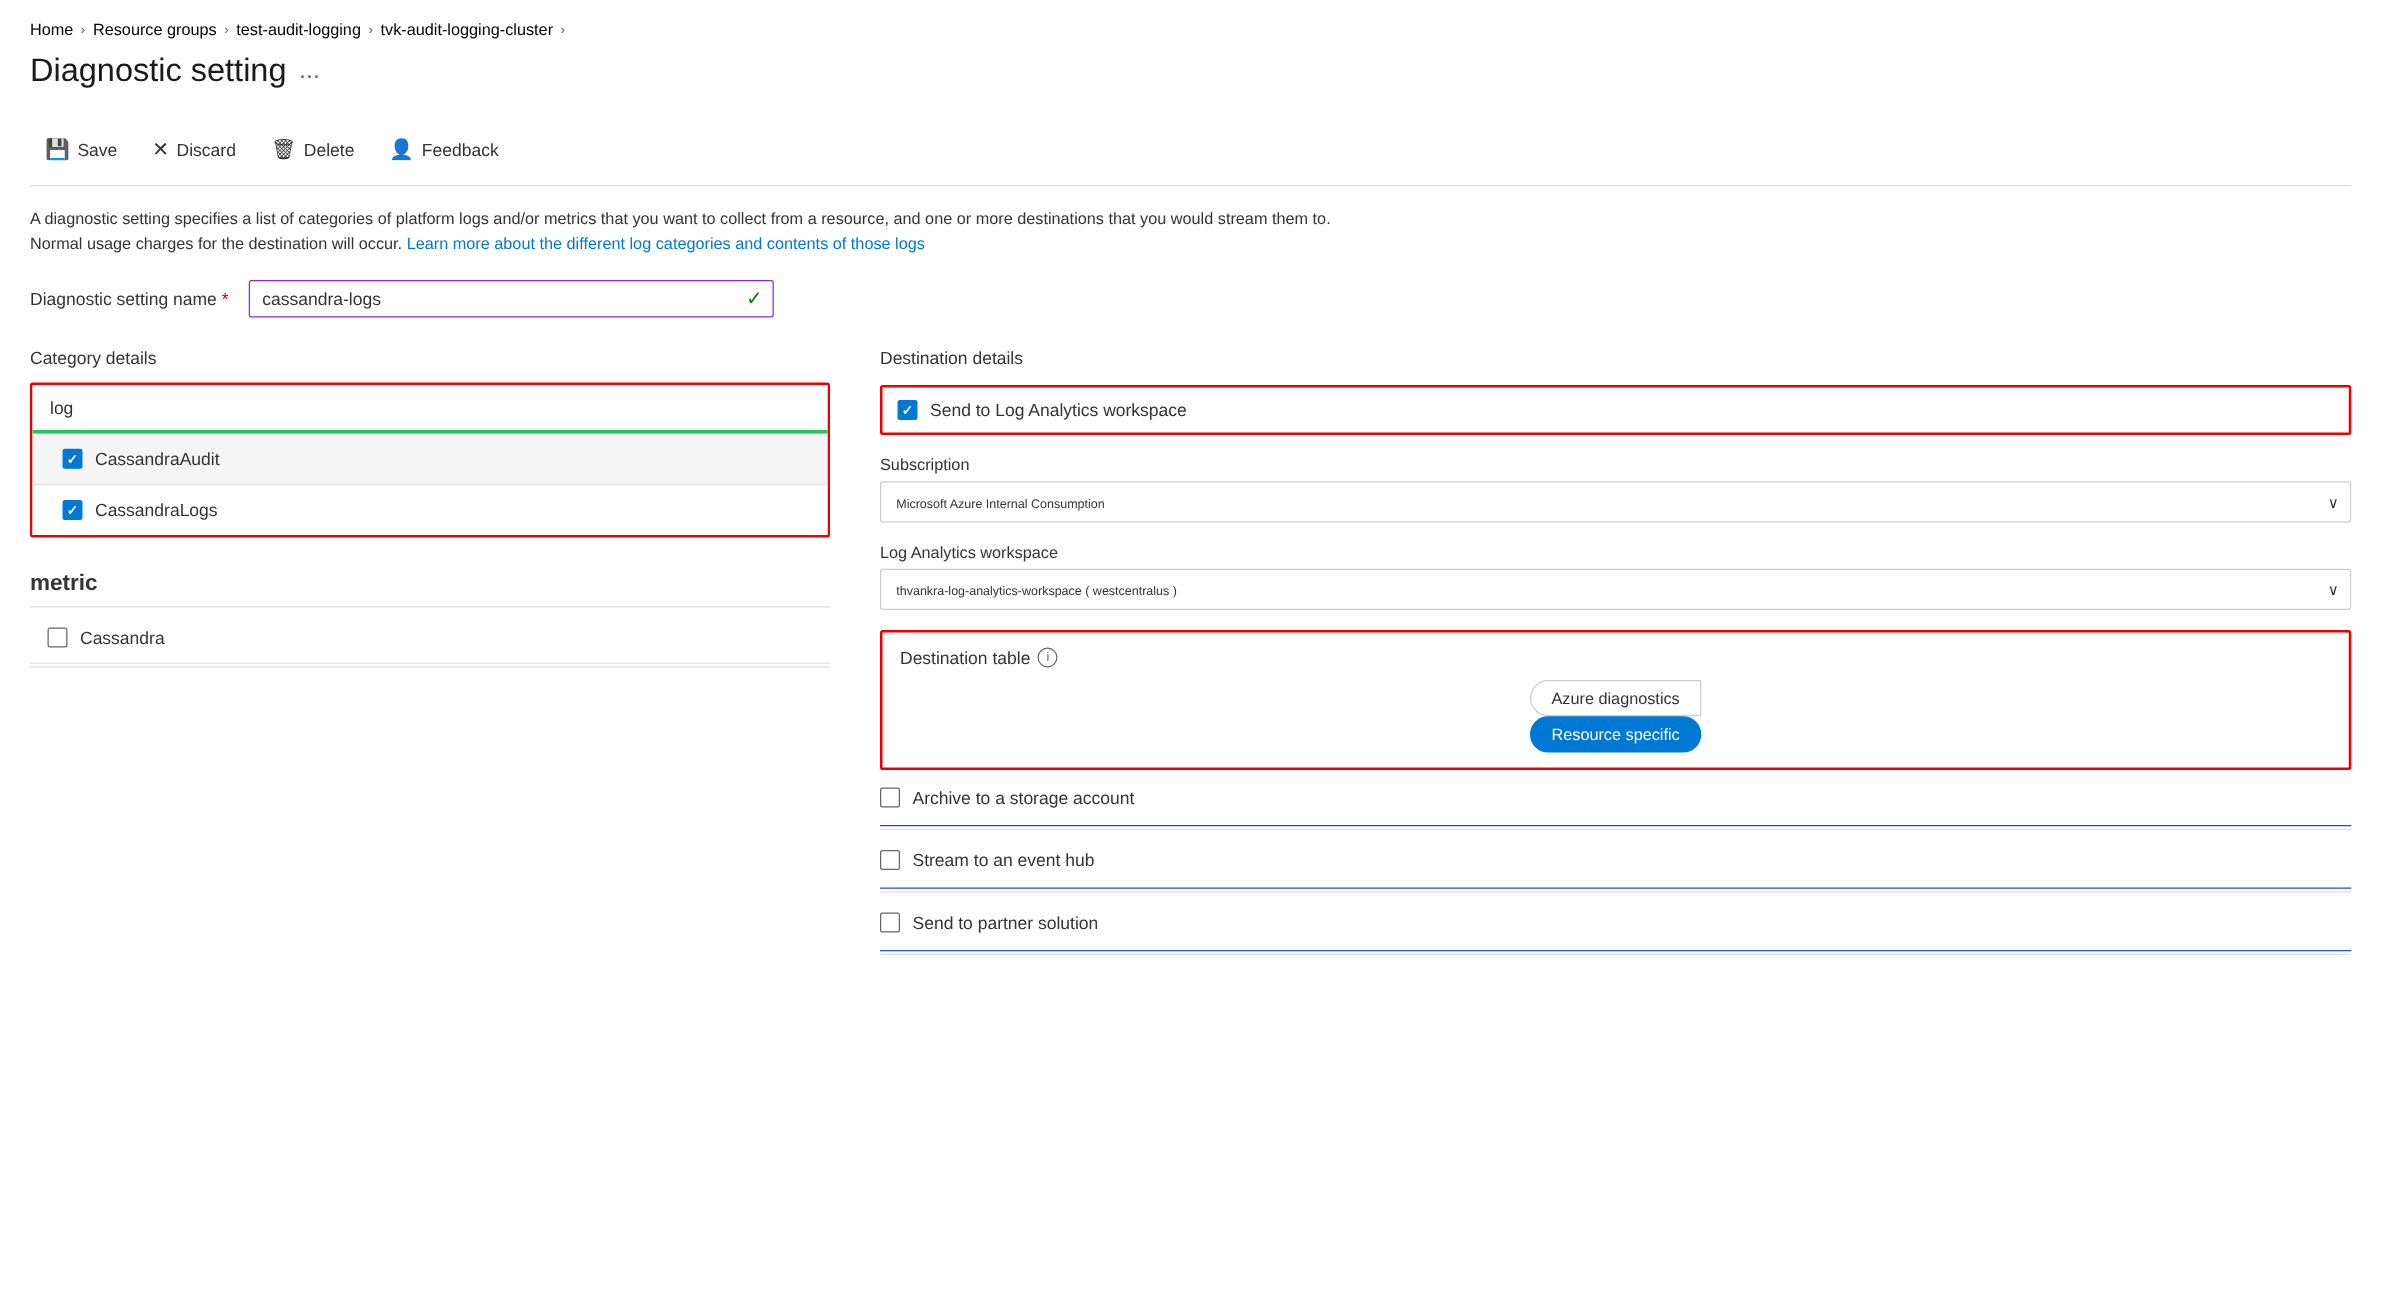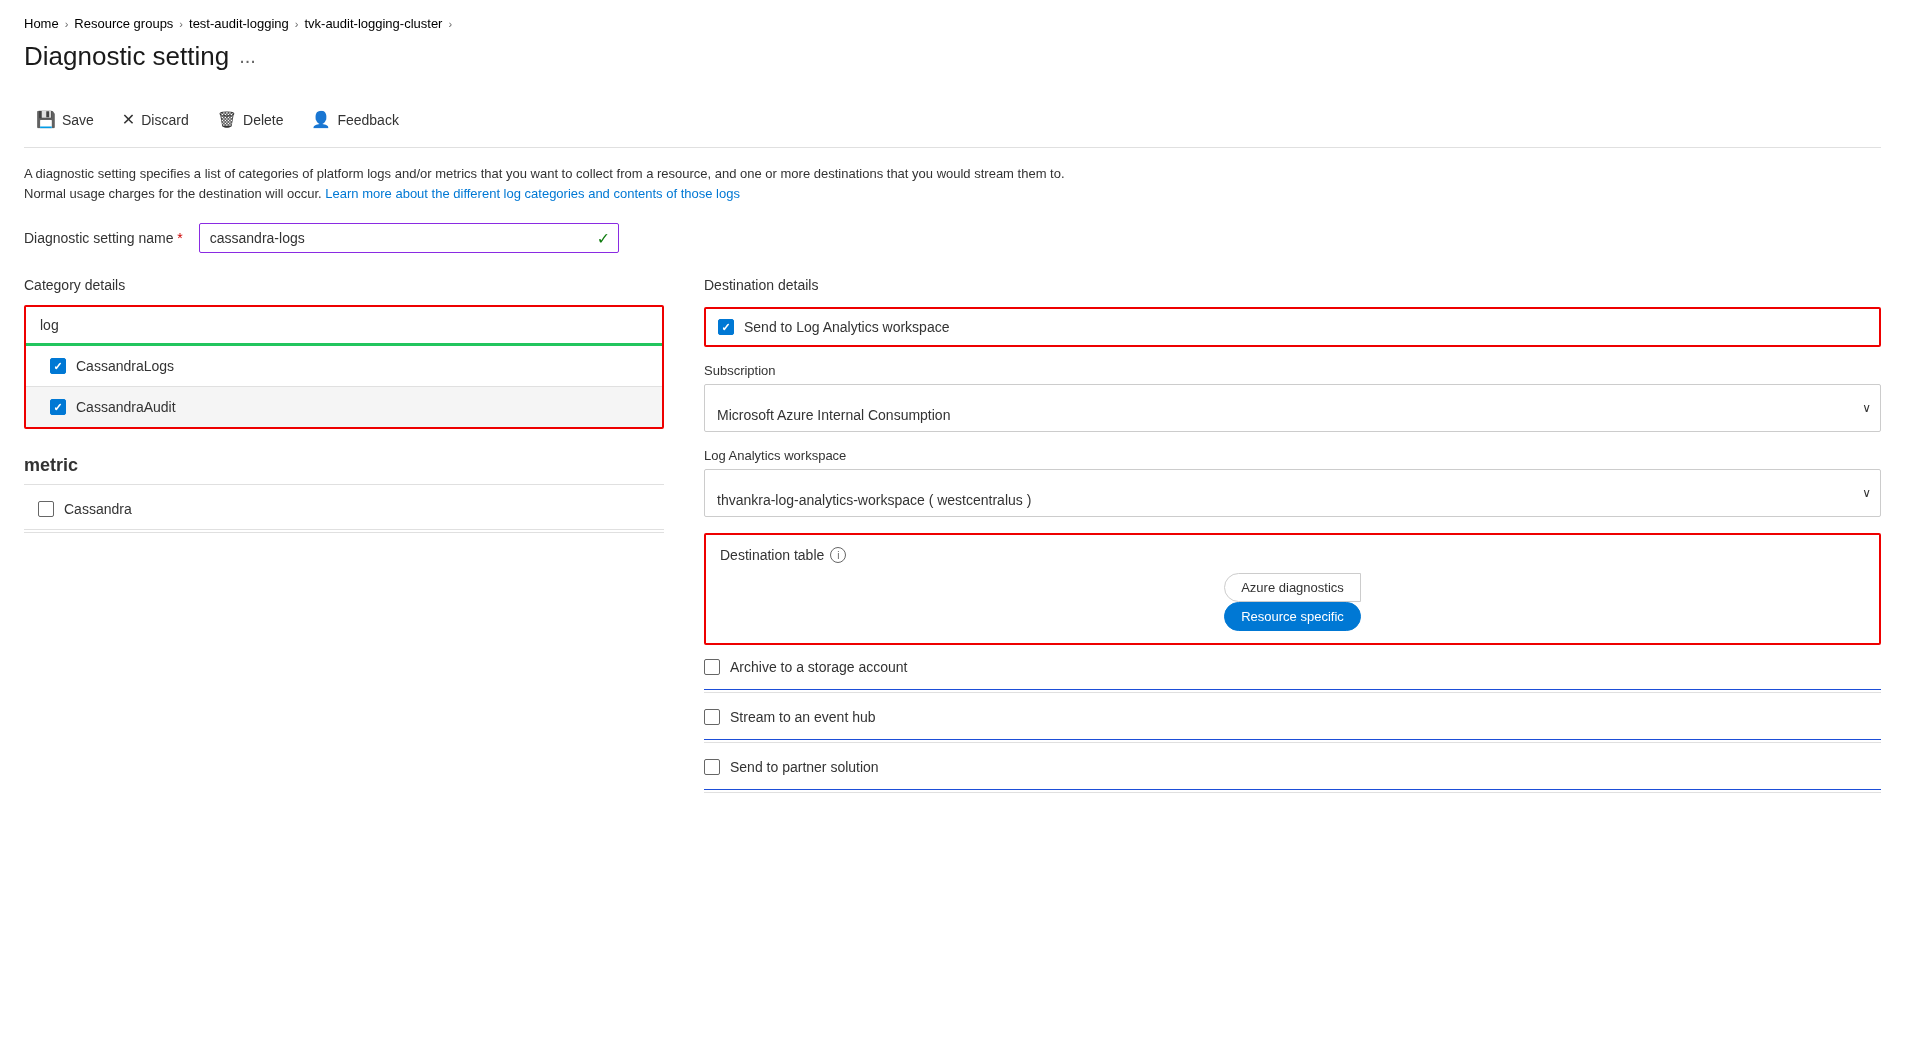--- a/index.html
+++ b/index.html
@@ -185,24 +185,24 @@
     }
     .dest-option-label { font-size: 14px; color: #333; }
     .sub-section { margin-top: 16px; }
     .sub-label { font-size: 13px; color: #333; margin-bottom: 6px; }
     .dropdown-wrapper {
       position: relative;
       width: 100%;
     }
     .dropdown-wrapper select {
       width: 100%;
-      padding: 22px 32px 8px 12px;
+      padding: 12px 32px 8px 12px;
       border: 1px solid #ccc;
       border-radius: 2px;
-      font-size: 14px;
+      font-size: 10px;
       color: #333;
       background: #fff;
       appearance: none;
       cursor: pointer;
     }
     .dropdown-arrow {
       position: absolute;
       right: 10px;
       top: 50%;
       transform: translateY(-50%);
@@ -325,27 +325,27 @@
   </div>
 </div>
 
 <div class="two-col">
 
   <div class="left-col">
     <div class="section-label">Category details</div>
 
     <div class="category-box">
       <div class="category-group-header">log</div>
+      <div class="category-item highlighted">
+        <div class="checkbox-blue"></div>
+        <span class="checkbox-label">CassandraAudit</span>
+      </div>
       <div class="category-item">
         <div class="checkbox-blue"></div>
         <span class="checkbox-label">CassandraLogs</span>
-      </div>
-      <div class="category-item highlighted">
-        <div class="checkbox-blue"></div>
-        <span class="checkbox-label">CassandraAudit</span>
       </div>
     </div>
 
     <div class="metric-section">
       <div class="metric-header">metric</div>
       <div class="metric-item">
         <div class="checkbox-empty"></div>
         <span class="checkbox-label">Cassandra</span>
       </div>
       <hr class="divider">

